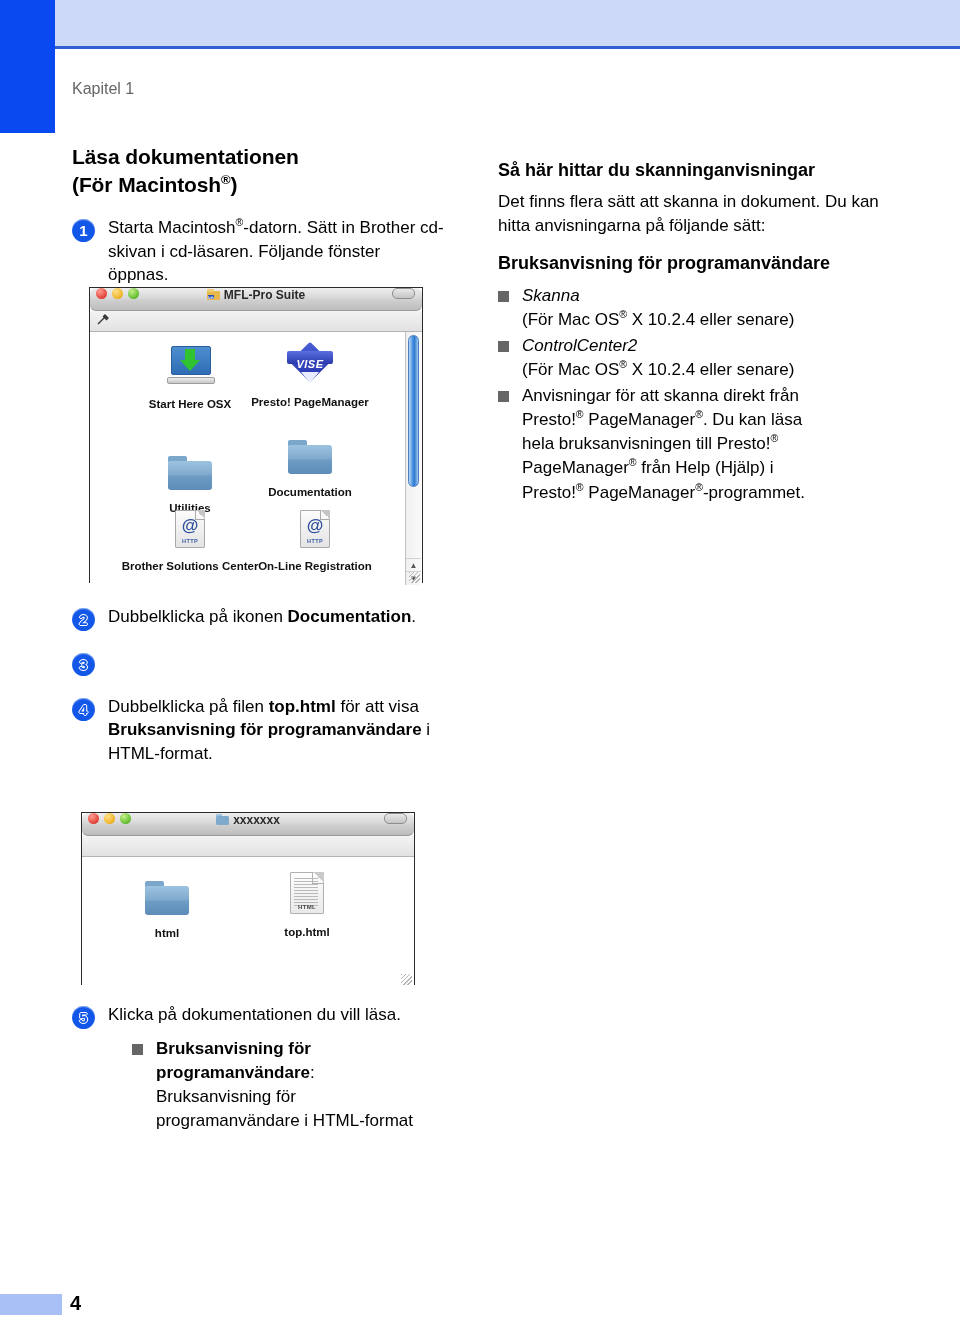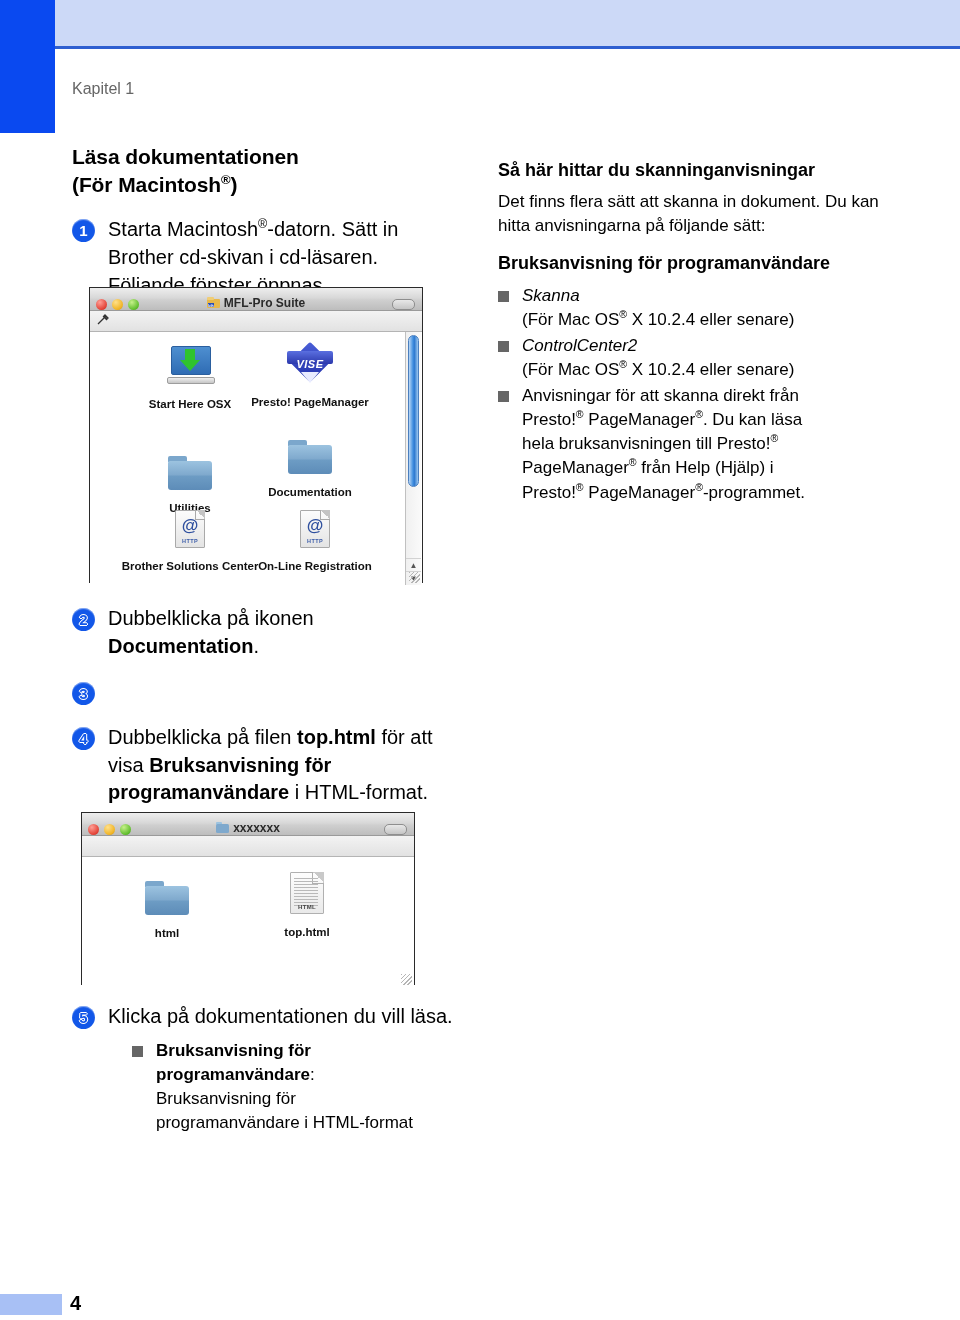--- a/index.html
+++ b/index.html
@@ -32,42 +32,42 @@
     flex:0 0 auto;width:23px;height:23px;border-radius:50%;
     background:#1257e8;color:#fff;font-size:15px;font-weight:bold;
     display:flex;align-items:center;justify-content:center;
     margin-right:13px;margin-top:3px;
     box-shadow:inset 0 1px 1px rgba(255,255,255,.5);
   }
   .step .num.hollow{
     background:#1257e8;color:#1257e8;
     text-shadow:-1px 0 #fff,1px 0 #fff,0 -1px #fff,0 1px #fff;
   }
-  .step .txt{font-size:20px;line-height:1.38;flex:1 1 auto;}
+  .step .txt{font-size:17px;line-height:1.38;flex:1 1 auto;}
   .step .txt b{font-weight:bold;}
 
   
   .blist{margin:0;padding:0;list-style:none;}
   .blist li{position:relative;padding-left:24px;font-size:17px;line-height:1.42;margin-bottom:2px;}
   .blist li:before{
     content:"";position:absolute;left:0;top:7px;width:11px;height:11px;background:#666;
   }
   .blist li.it{font-style:italic;}
   .blist li .plain{font-style:normal;display:block;}
   .blist li b{font-weight:bold;}
 
   sup.reg{font-size:.62em;vertical-align:super;line-height:0;}
 
   
   .macwin{position:absolute;border:1px solid #2a2a2a;background:#fff;box-sizing:border-box;}
   .macwin .tbar{
     height:22px;
     background:linear-gradient(to bottom,#eeeeee 0%,#d8d8d8 45%,#cfcfcf 55%,#bdbdbd 100%);
     border-bottom:1px solid #9a9a9a;
-    display:flex;align-items:flex-end;position:relative;
+    display:flex;align-items:flex-start;position:relative;border-radius:6px;
   }
   .lights{display:flex;gap:5px;margin-left:6px;}
   .lights i{width:11px;height:11px;border-radius:50%;display:block;}
   .lg-r{background:radial-gradient(circle at 35% 30%,#ff9e95,#e24135 70%,#a8231b);}
   .lg-y{background:radial-gradient(circle at 35% 30%,#ffe08a,#f0b323 70%,#b07c11);}
   .lg-g{background:radial-gradient(circle at 35% 30%,#c6f08a,#5fbd2c 70%,#398414);}
   .tbar .title{
     position:absolute;left:0;right:0;text-align:center;font-size:12px;font-weight:bold;
     color:#2a2a2a;pointer-events:none;
   }

